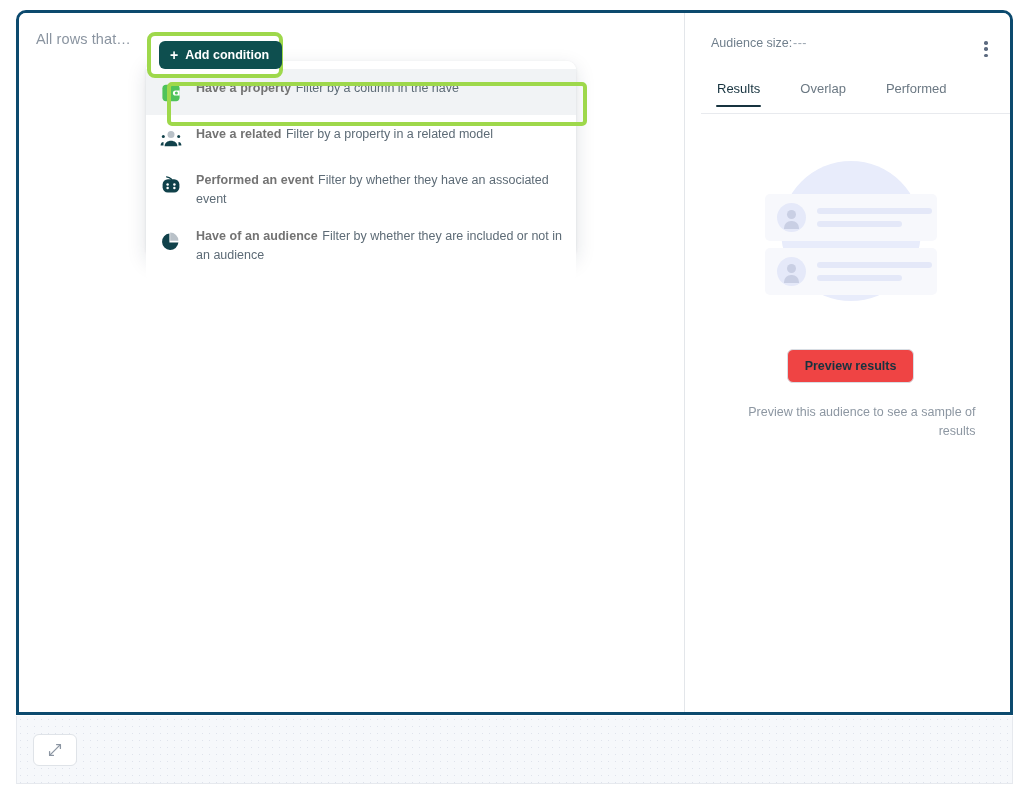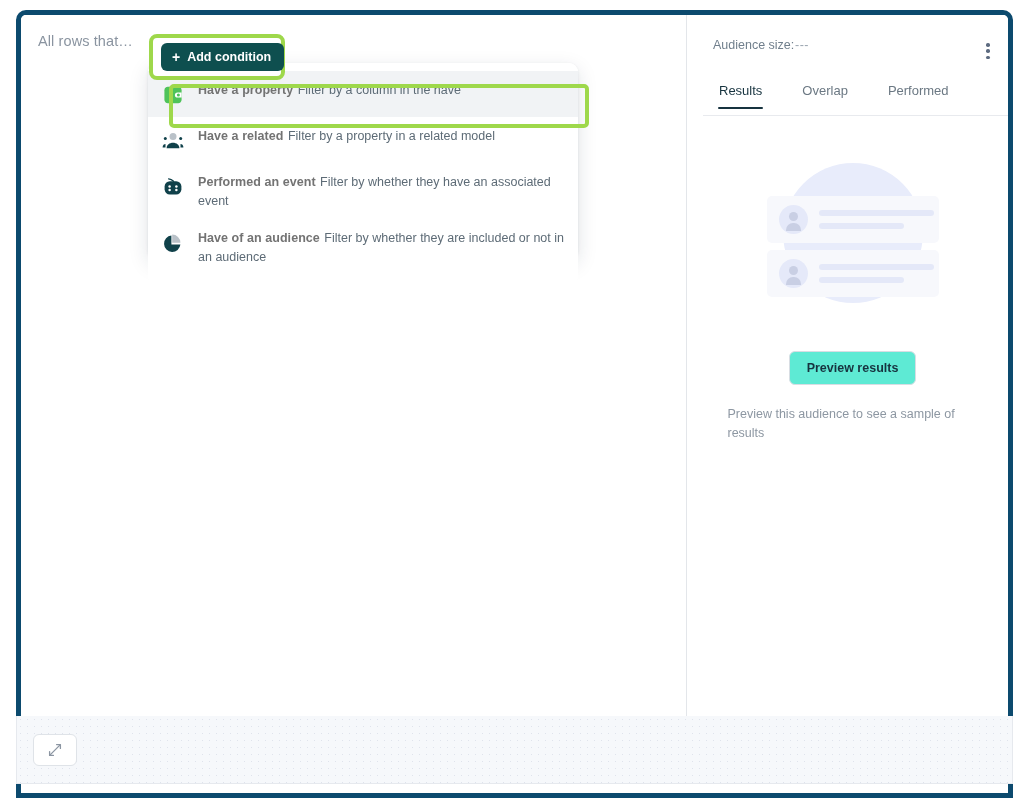--- a/index.html
+++ b/index.html
@@ -15,23 +15,23 @@
     position: relative;
     width: 1013px; height: 800px;
     overflow: hidden;
     background: #ffffff;
   }
 
   
   .frame {
     position: absolute;
     left: 16px; top: 10px;
-    width: 997px; height: 788px;
-    background: #ffffff;
-    border: 5px solid #0c4a6e;
+    width: 997px; height: 705px;
+    background: #ffffff;
+    border: 3px solid #0c4a6e;
     border-top-left-radius: 10px;
     border-top-right-radius: 10px;
     overflow: hidden;
   }
 
   
   .builder {
     position: absolute;
     left: 0; top: 0;
     width: 665px; height: 705px;
@@ -302,34 +302,34 @@
     height: 6px;
     border-radius: 3px;
     background: #e4e8f8;
   }
   .illus .line.long { width: 115px; }
   .illus .line.short { width: 85px; }
 
   .preview-btn {
     margin-top: 28px;
     padding: 9px 17px;
-    background: #5eead4;
+    background: #ef4444;
     border: 1px solid #d8dde3;
     border-radius: 6px;
     font-family: "Liberation Sans", sans-serif;
     font-size: 12.5px;
     font-weight: bold;
     color: #17333f;
     cursor: pointer;
     white-space: nowrap;
   }
   .preview-hint {
     margin-top: 20px;
     width: 250px;
-    text-align: left;
+    text-align: right;
     font-size: 12.5px;
     line-height: 19px;
     color: #8d97a2;
   }
 
   
   .bottom-bar {
     position: absolute;
     left: 16px; top: 716px;
     width: 997px; height: 68px;

